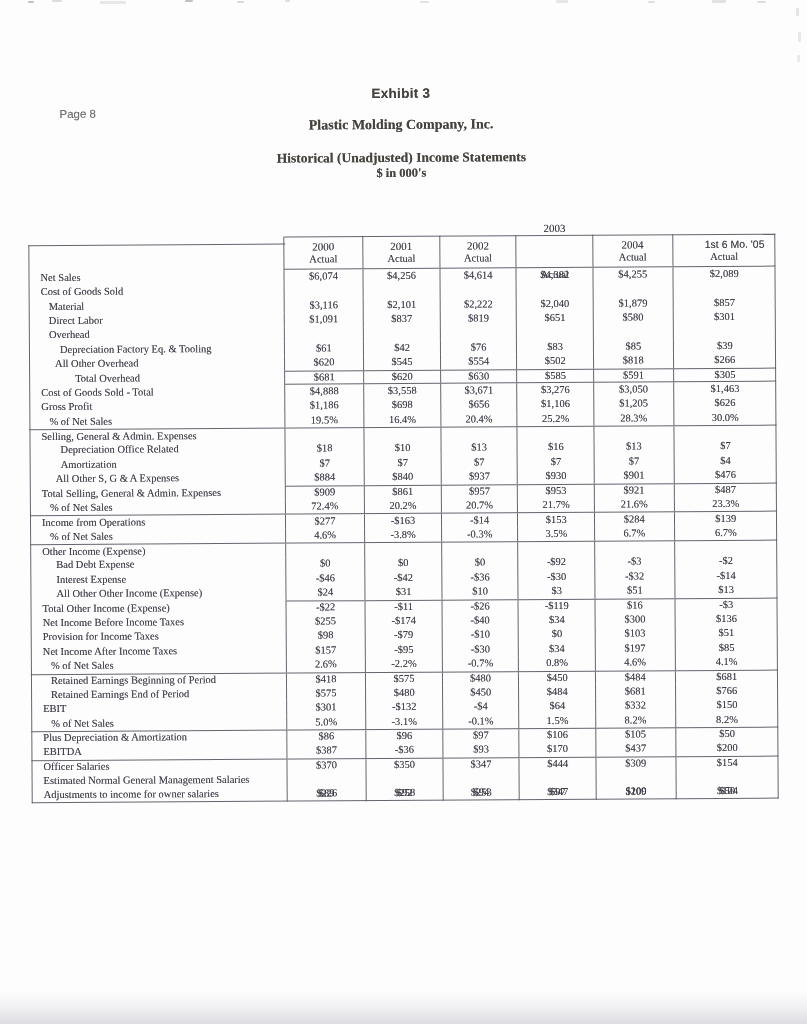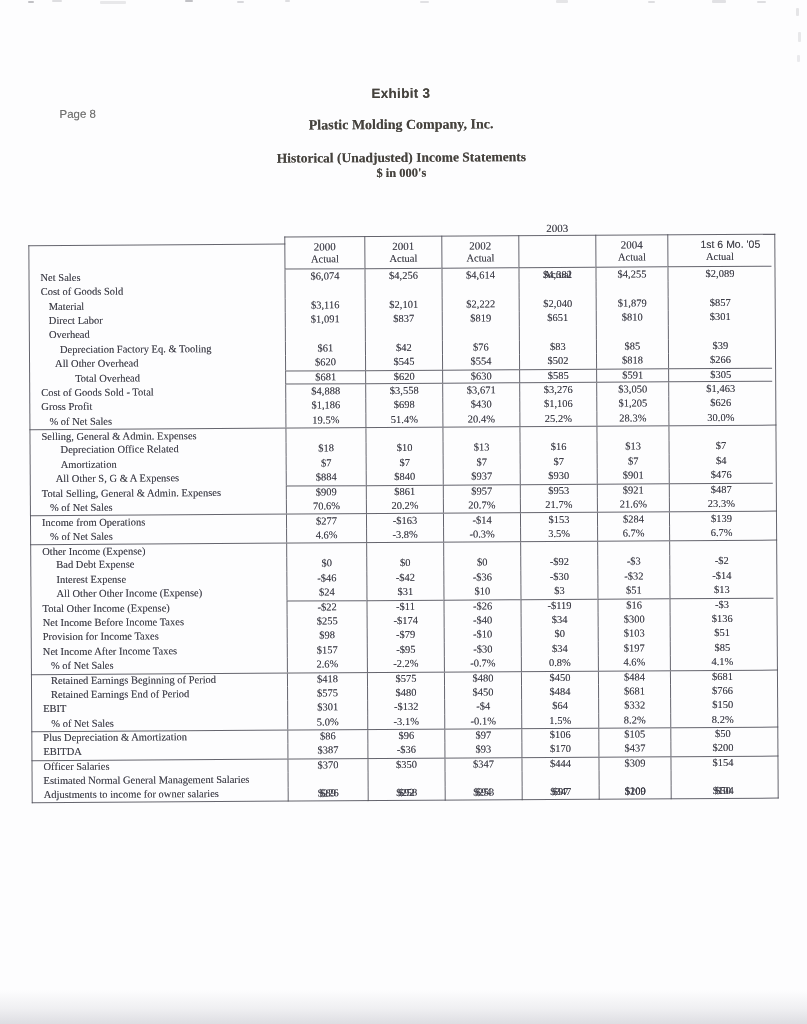--- a/index.html
+++ b/index.html
@@ -59,21 +59,21 @@
   .hyear{font-size:11px;}
   .hyear.sans{font-family:"Liberation Sans", sans-serif;font-size:10.5px;margin-left:21px;}
   .hsub{font-size:10.5px;}
 
   .tbody{position:absolute;left:0;top:33px;width:747px;}
   .trow{display:flex;height:14.378px;box-sizing:border-box;}
   .trow.divider{border-top:1px solid var(--bc);}
   .cell{box-sizing:border-box;height:100%;display:flex;align-items:center;}
   .lbl{width:256px;}
   .val{justify-content:center;border-left:1px solid var(--bc);}
-  .c1{width:80px;}.c2{width:77px;}.c3{width:77px;}.c4{width:77px;gap:36px;}.c5{width:72px;}.c6{width:104px;}
+  .c1{width:80px;}.c2{width:77px;}.c3{width:77px;}.c4{width:77px;gap:36px;}.c5{width:80px;}.c6{width:104px;}
   .vt{border-top:1px solid var(--bc);}
   .vb{border-bottom:1px solid var(--bc);}
   .ul span{text-underline-offset:1.5px;text-decoration-thickness:1px;margin-top:28px;}
   .i0{padding-left:12px;}
   .i1{padding-left:20px;}
   .i2{padding-left:26px;}
   .i3{padding-left:31px;}
   .i4{padding-left:46px;}
 </style>
 </head>
@@ -213,21 +213,21 @@
             <div class="cell val c2">
               <span>$837</span>
             </div>
             <div class="cell val c3">
               <span>$819</span>
             </div>
             <div class="cell val c4">
               <span>$651</span>
             </div>
             <div class="cell val c5">
-              <span>$810</span>
+              <span>$580</span>
             </div>
             <div class="cell val c6">
               <span>$301</span>
             </div>
           </div>
           <div class="trow">
             <div class="cell lbl i1">Overhead</div>
             <div class="cell val c1">
               <span></span>
             </div>
@@ -333,39 +333,39 @@
           </div>
           <div class="trow">
             <div class="cell lbl i0">Gross Profit</div>
             <div class="cell val c1">
               <span>$1,186</span>
             </div>
             <div class="cell val c2">
               <span>$698</span>
             </div>
             <div class="cell val c3">
-              <span>$430</span>
+              <span>$656</span>
             </div>
             <div class="cell val c4">
               <span>$1,106</span>
             </div>
             <div class="cell val c5">
               <span>$1,205</span>
             </div>
             <div class="cell val c6">
               <span>$626</span>
             </div>
           </div>
           <div class="trow">
             <div class="cell lbl i1">% of Net Sales</div>
             <div class="cell val c1">
               <span>19.5%</span>
             </div>
             <div class="cell val c2">
-              <span>51.4%</span>
+              <span>16.4%</span>
             </div>
             <div class="cell val c3">
               <span>20.4%</span>
             </div>
             <div class="cell val c4">
               <span>25.2%</span>
             </div>
             <div class="cell val c5">
               <span>28.3%</span>
             </div>
@@ -474,21 +474,21 @@
             <div class="cell val c5 vt">
               <span>$921</span>
             </div>
             <div class="cell val c6 vt">
               <span>$487</span>
             </div>
           </div>
           <div class="trow">
             <div class="cell lbl i1">% of Net Sales</div>
             <div class="cell val c1">
-              <span>70.6%</span>
+              <span>72.4%</span>
             </div>
             <div class="cell val c2">
               <span>20.2%</span>
             </div>
             <div class="cell val c3">
               <span>20.7%</span>
             </div>
             <div class="cell val c4">
               <span>21.7%</span>
             </div>

